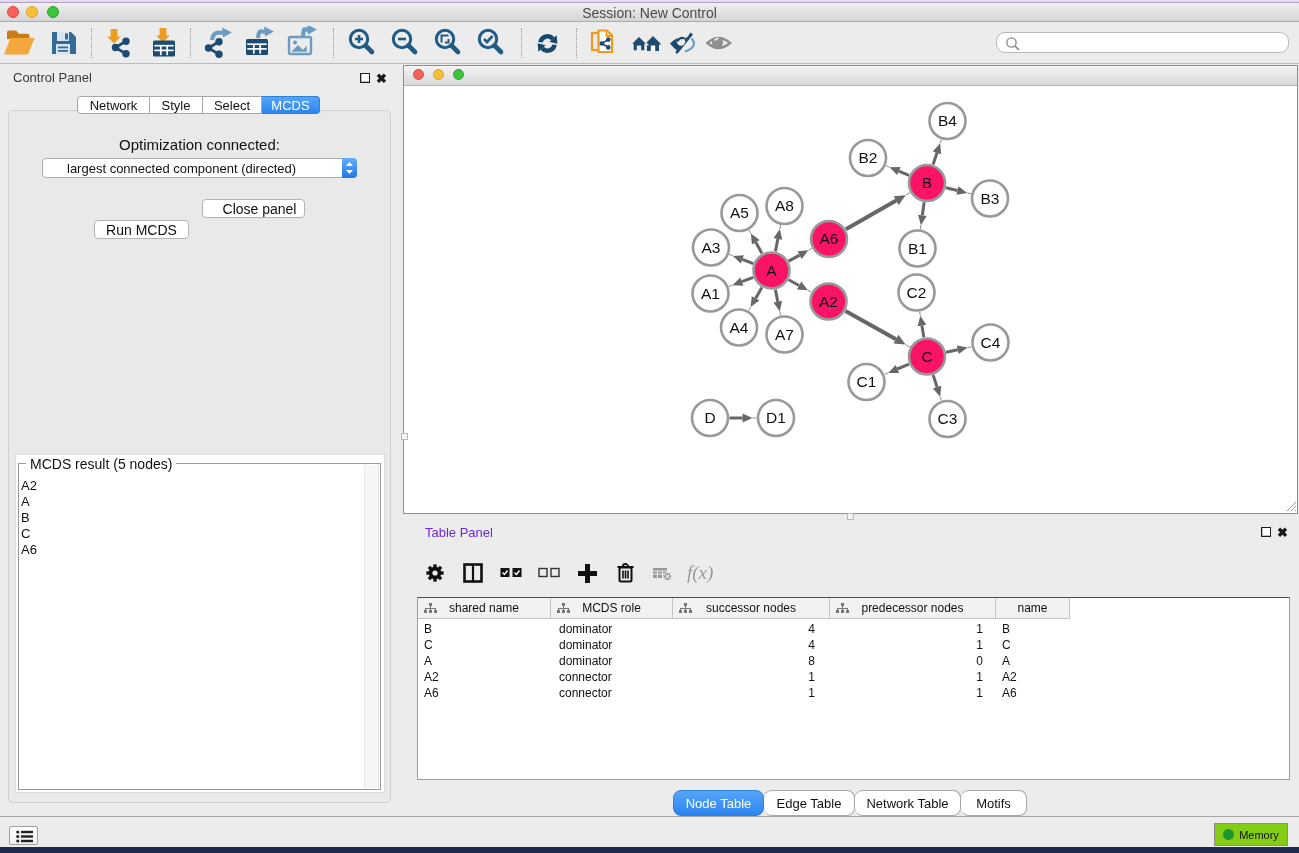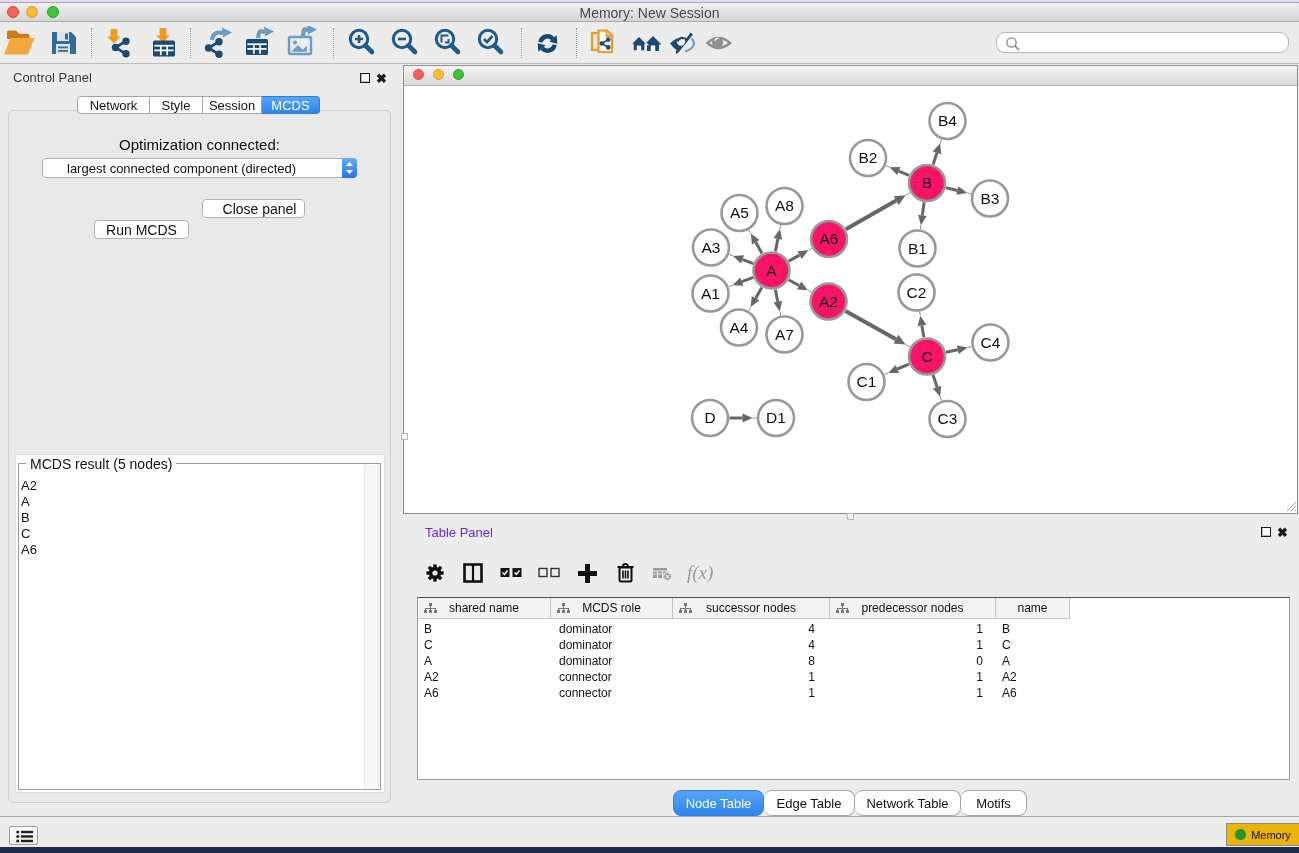--- a/index.html
+++ b/index.html
@@ -76,34 +76,34 @@
     border-right:1px solid #c4c4c4; border-bottom:1px solid #c4c4c4;
     display:flex; align-items:center; justify-content:center; font-size:12px; }
   .cell { position:absolute; font-size:12px; color:#111; line-height:16px; }
   
   
   #statusbar { left:0; top:816px; width:1299px; height:31px; background:#ececec;
     border-top:1px solid #a8a8a8; }
   #listbtn { position:absolute; left:9px; top:9px; width:29px; height:19px;
     background:linear-gradient(#fdfdfd,#f0f0f0); border:1px solid #9e9e9e; border-radius:2px; }
   #membtn { position:absolute; left:1214px; top:6px; width:74px; height:23px;
-    background:#eab308; border:1px solid #8d8d8d; font-size:11px; color:#111;
-    display:flex; align-items:center; justify-content:center;margin-left:12px; }
+    background:#84cc16; border:1px solid #8d8d8d; font-size:11px; color:#111;
+    display:flex; align-items:center; justify-content:center; }
   #membtn .dot { width:11px; height:11px; border-radius:50%; background:#1d9633;
     margin-right:5px; }
 .bottomtabs .tab { height:26px;border-radius:8px; }
 </style>
 </head>
 <body>
 <div class="abs" id="desktop-top"></div>
 <div class="abs" id="titlebar">
   <span class="tl r" style="left:7px;"></span>
   <span class="tl y" style="left:26px;"></span>
   <span class="tl g" style="left:47px;"></span>
-  <div class="title">Memory: New Session</div>
+  <div class="title">Session: New Control</div>
 </div>
 <div class="abs" id="toolbar">
   <div class="sep" style="left:91px;"></div>
   <div class="sep" style="left:190px;"></div>
   <div class="sep" style="left:333px;"></div>
   <div class="sep" style="left:521px;"></div>
   <div class="sep" style="left:576px;"></div>
   <div id="toolbar-icons">
   <svg style="position:absolute;left:3px;top:4px;" width="34" height="36" viewBox="0 0 34 36">
         <path fill="#c87d18" d="M4 24 L4 6.5 Q4 4.5 6 4.5 L13 4.5 L16 7.8 L24.5 7.8 Q26.5 7.8 26.5 9.8 L26.5 13 L4 13 z"></path>
@@ -227,21 +227,21 @@
     </div>
 </div>
 
 <div class="abs" id="cp-title">Control Panel</div>
 <div class="abs" style="left:360px; top:73px; width:10px; height:10px; border:1.6px solid #1d1d1d; background:#fff; box-shadow:inset 1px -1px 0 #bbb;"></div>
 <div class="abs wbtn" style="left:376px; top:71px; font-weight:bold; font-size:13px;">✖</div>
 <div class="abs" id="cp-panel"></div>
 <div class="abs tabs" style="left:77px; top:96px;">
   <div class="tab first" style="width:73px;">Network</div>
   <div class="tab" style="width:53px;">Style</div>
-  <div class="tab" style="width:59px;">Session</div>
+  <div class="tab" style="width:59px;">Select</div>
   <div class="tab last sel" style="width:58px;">MCDS</div>
 </div>
 <div class="abs" style="left:8px; top:136px; width:383px; text-align:center; font-size:15px; color:#111;">Optimization connected:</div>
 <div class="abs" id="combo">largest connected component (directed)
   <div class="stepper">
       <svg width="15" height="20" viewBox="0 0 15 20" style="position:absolute;left:0;top:0;">
         <path d="M4 8 L7.5 4 L11 8 z M4 12 L7.5 16 L11 12 z" fill="#fff"></path>
       </svg>
     </div>
 </div>

